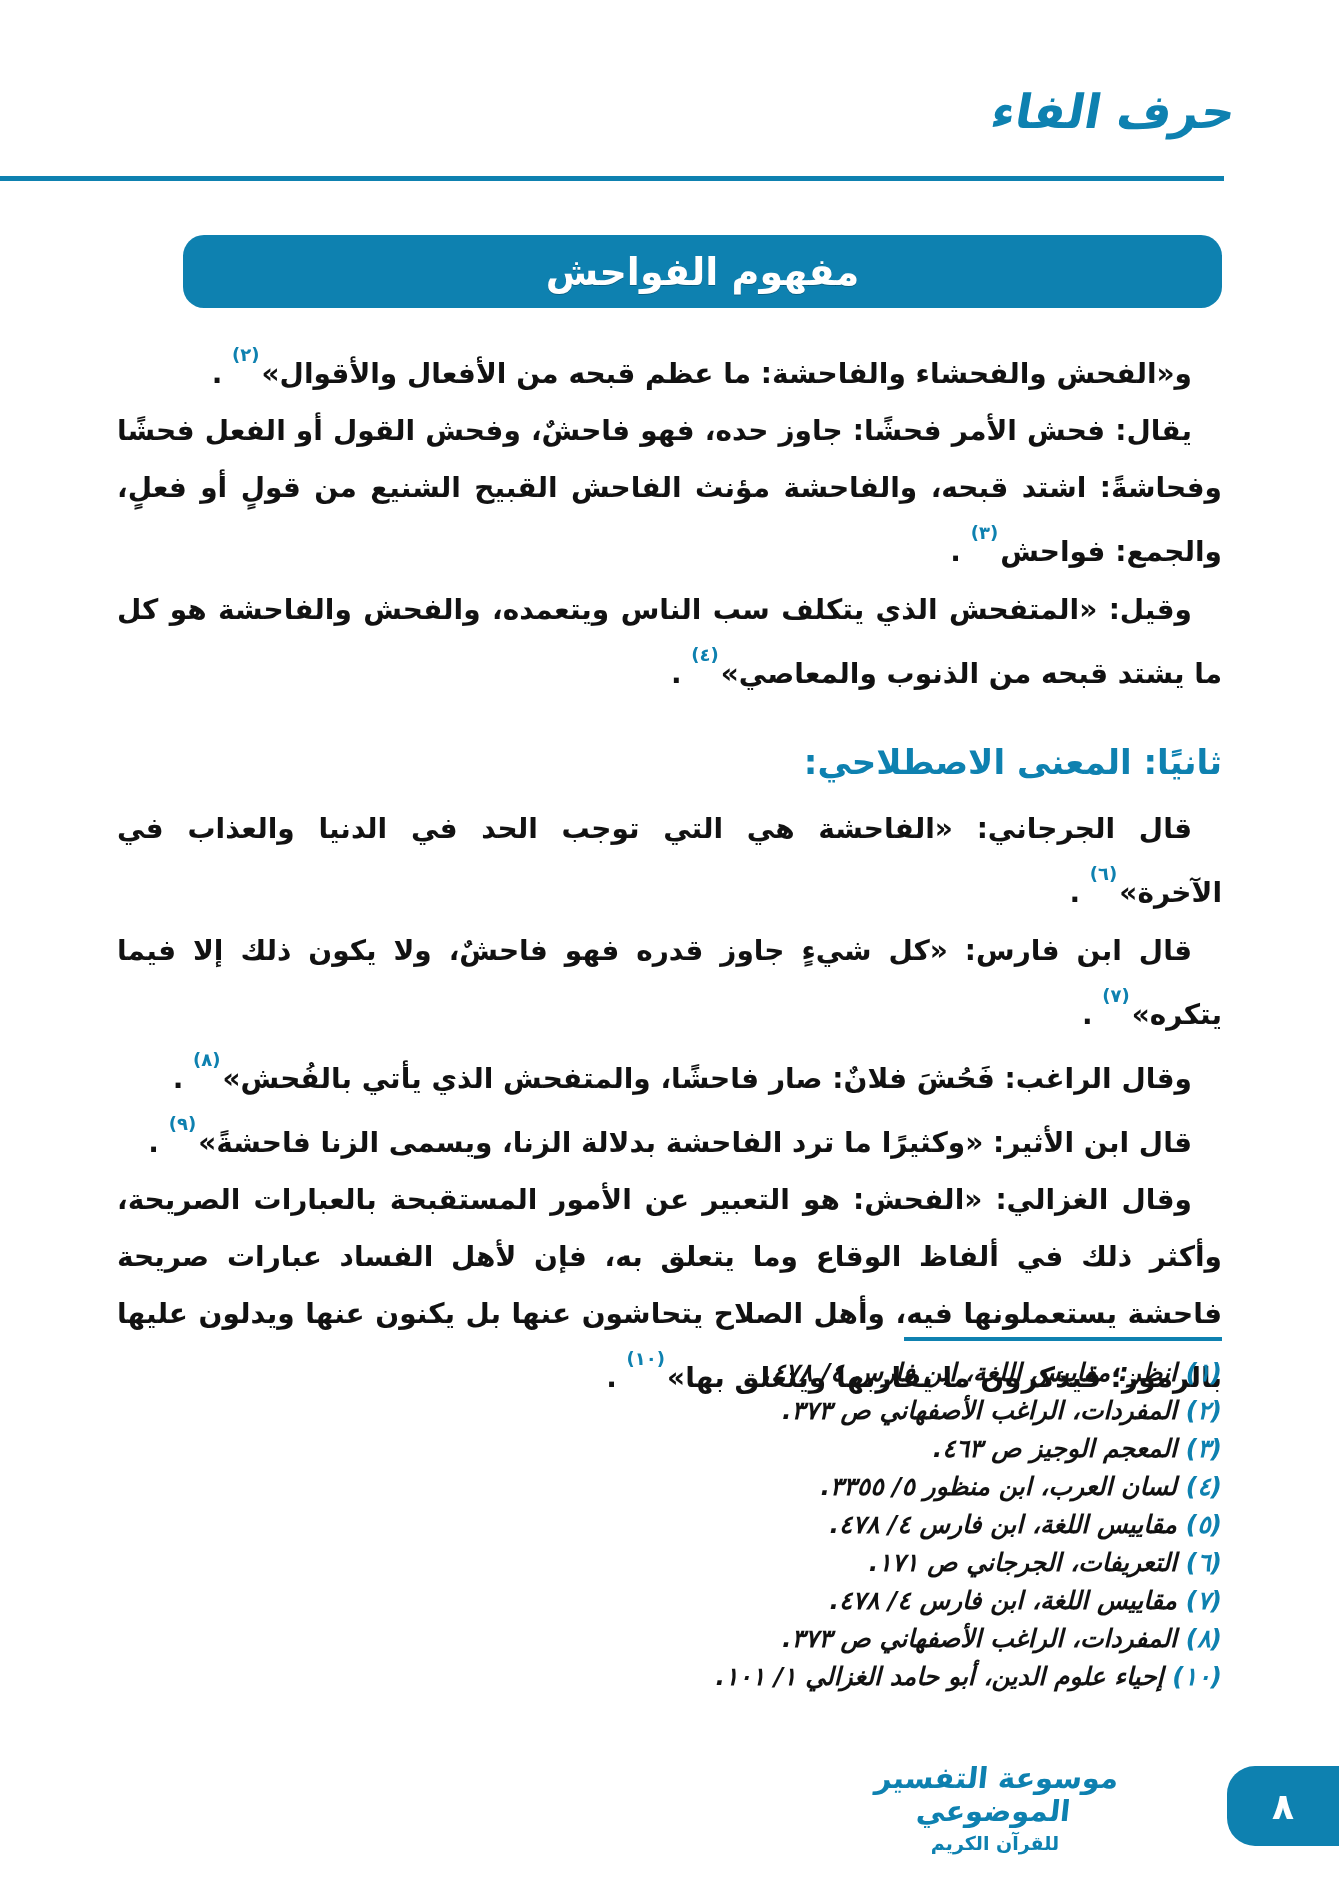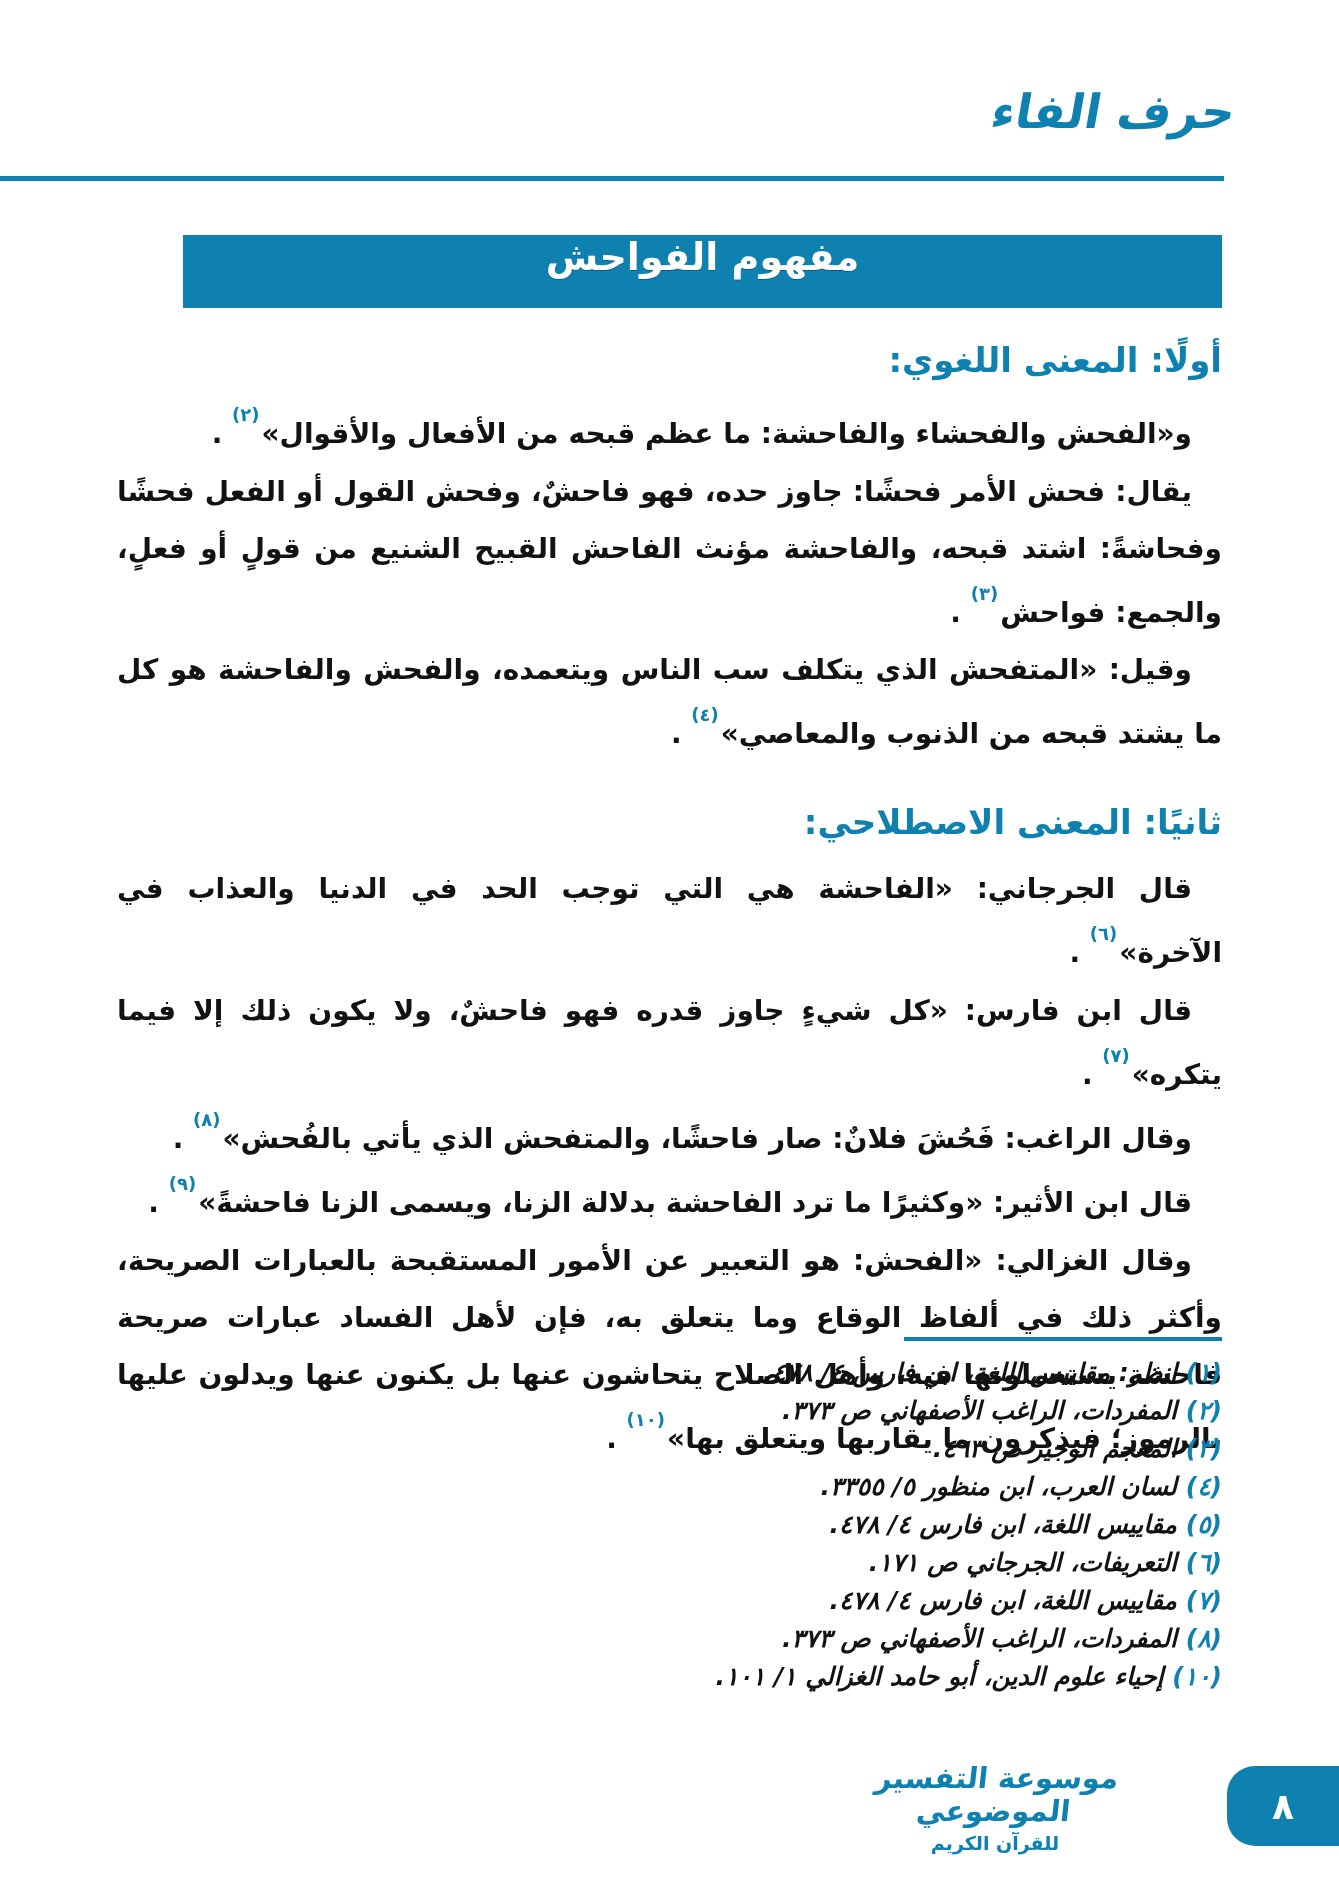--- a/index.html
+++ b/index.html
@@ -17,22 +17,22 @@
     transform:skewX(-10deg); letter-spacing:-2px;
   }
   .header-rule{
     position:absolute; top:176px; left:0; width:1224px; height:5px;
     background:var(--accent);
   }
   
   .banner{
     position:absolute; top:235px; left:183px; right:117px; height:73px;
     background:var(--accent); color:#fff;
-    display:flex; justify-content:center;
-    font-size:38px; font-weight:bold; text-shadow:0 1px 0 rgba(0,0,0,.25);
+    display:flex; align-items:center; justify-content:center;
+    font-size:38px; font-weight:bold; text-shadow:0 1px 0 rgba(0,0,0,.25);border-radius:21px;
   }
   
   .content{ position:absolute; top:338px; right:117px; left:117px; }
   .section + .section{ margin-top:38px; }
   .section-heading{
     color:var(--accent); font-size:34px; font-weight:bold;
     margin:0 0 16px 0; line-height:1.3;
   }
   .para{
     margin:0; font-size:28px; line-height:57px; font-weight:bold;
@@ -76,21 +76,20 @@
   <div class="section-title">حرف الفاء</div>
 
   <div class="header-rule"></div>
 
   <div class="banner">
     <span>مفهوم الفواحش</span>
   </div>
 
   <div class="content">
       <div class="section">
-        <div class="section-heading">أولًا: المعنى اللغوي:</div>
         <p class="para">و«الفحش والفحشاء والفاحشة: ما عظم قبحه من الأفعال والأقوال»<sup class="fn-marker">(٢)</sup> .</p>
         <p class="para">يقال: فحش الأمر فحشًا: جاوز حده، فهو فاحشٌ، وفحش القول أو الفعل فحشًا وفحاشةً: اشتد قبحه، والفاحشة مؤنث الفاحش القبيح الشنيع من قولٍ أو فعلٍ، والجمع: فواحش<sup class="fn-marker">(٣)</sup> .</p>
         <p class="para">وقيل: «المتفحش الذي يتكلف سب الناس ويتعمده، والفحش والفاحشة هو كل ما يشتد قبحه من الذنوب والمعاصي»<sup class="fn-marker">(٤)</sup> .</p>
       </div>
       <div class="section">
         <div class="section-heading">ثانيًا: المعنى الاصطلاحي:</div>
         <p class="para">قال الجرجاني: «الفاحشة هي التي توجب الحد في الدنيا والعذاب في الآخرة»<sup class="fn-marker">(٦)</sup> .</p>
         <p class="para">قال ابن فارس: «كل شيءٍ جاوز قدره فهو فاحشٌ، ولا يكون ذلك إلا فيما يتكره»<sup class="fn-marker">(٧)</sup> .</p>
         <p class="para">وقال الراغب: فَحُشَ فلانٌ: صار فاحشًا، والمتفحش الذي يأتي بالفُحش»<sup class="fn-marker">(٨)</sup> .</p>
         <p class="para">قال ابن الأثير: «وكثيرًا ما ترد الفاحشة بدلالة الزنا، ويسمى الزنا فاحشةً»<sup class="fn-marker">(٩)</sup> .</p>

